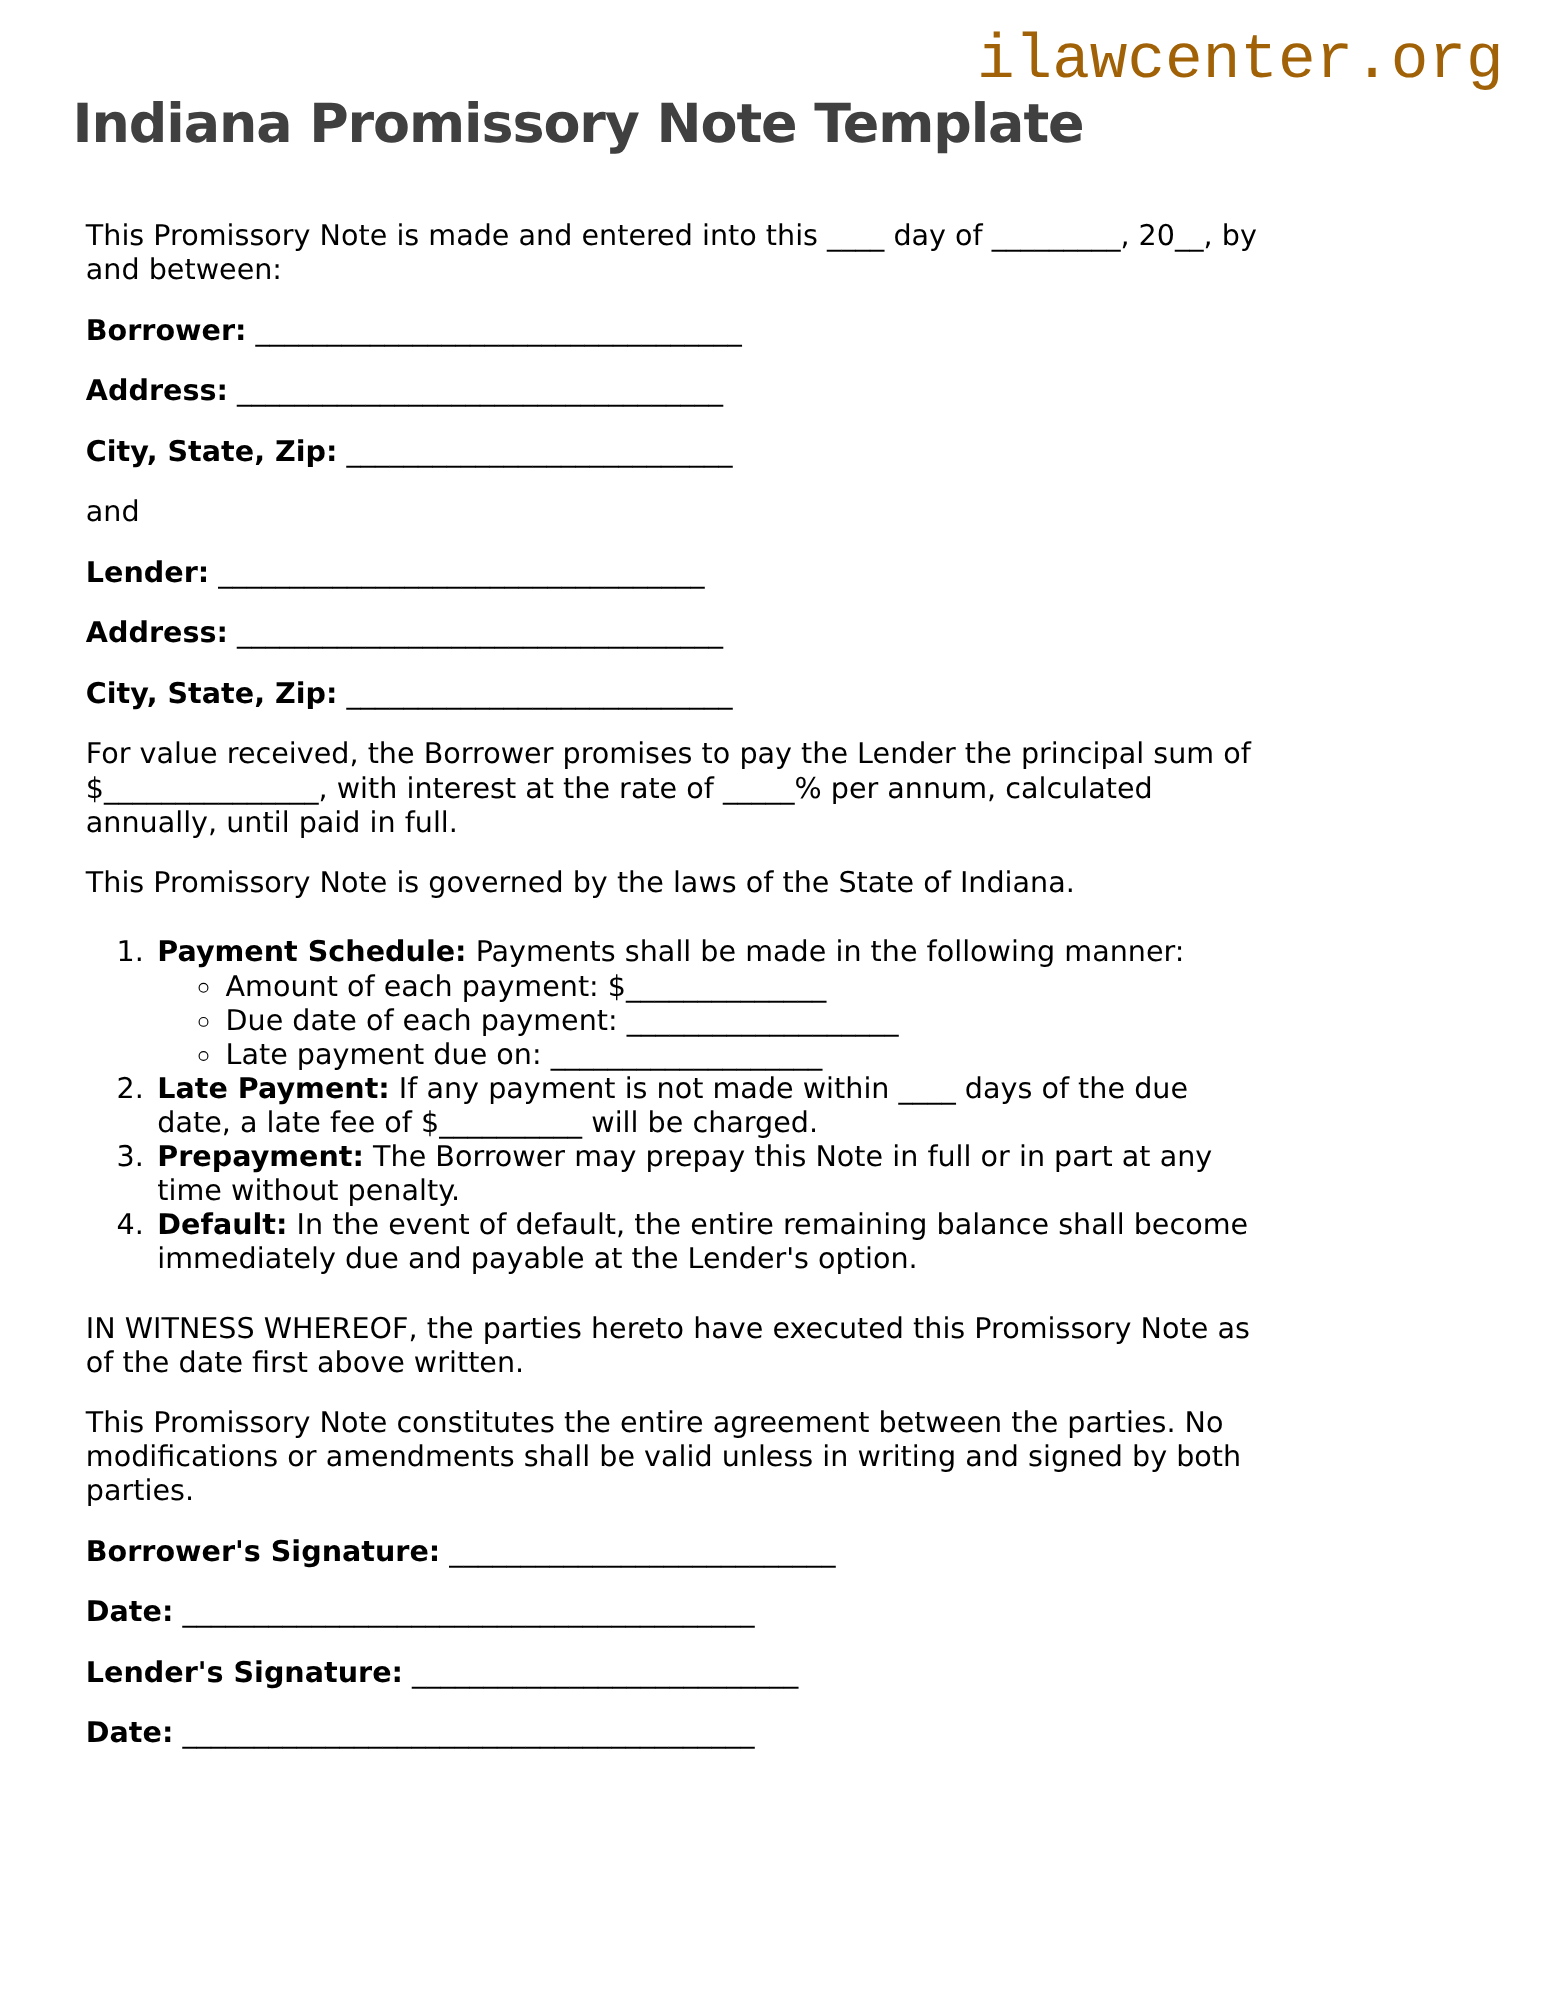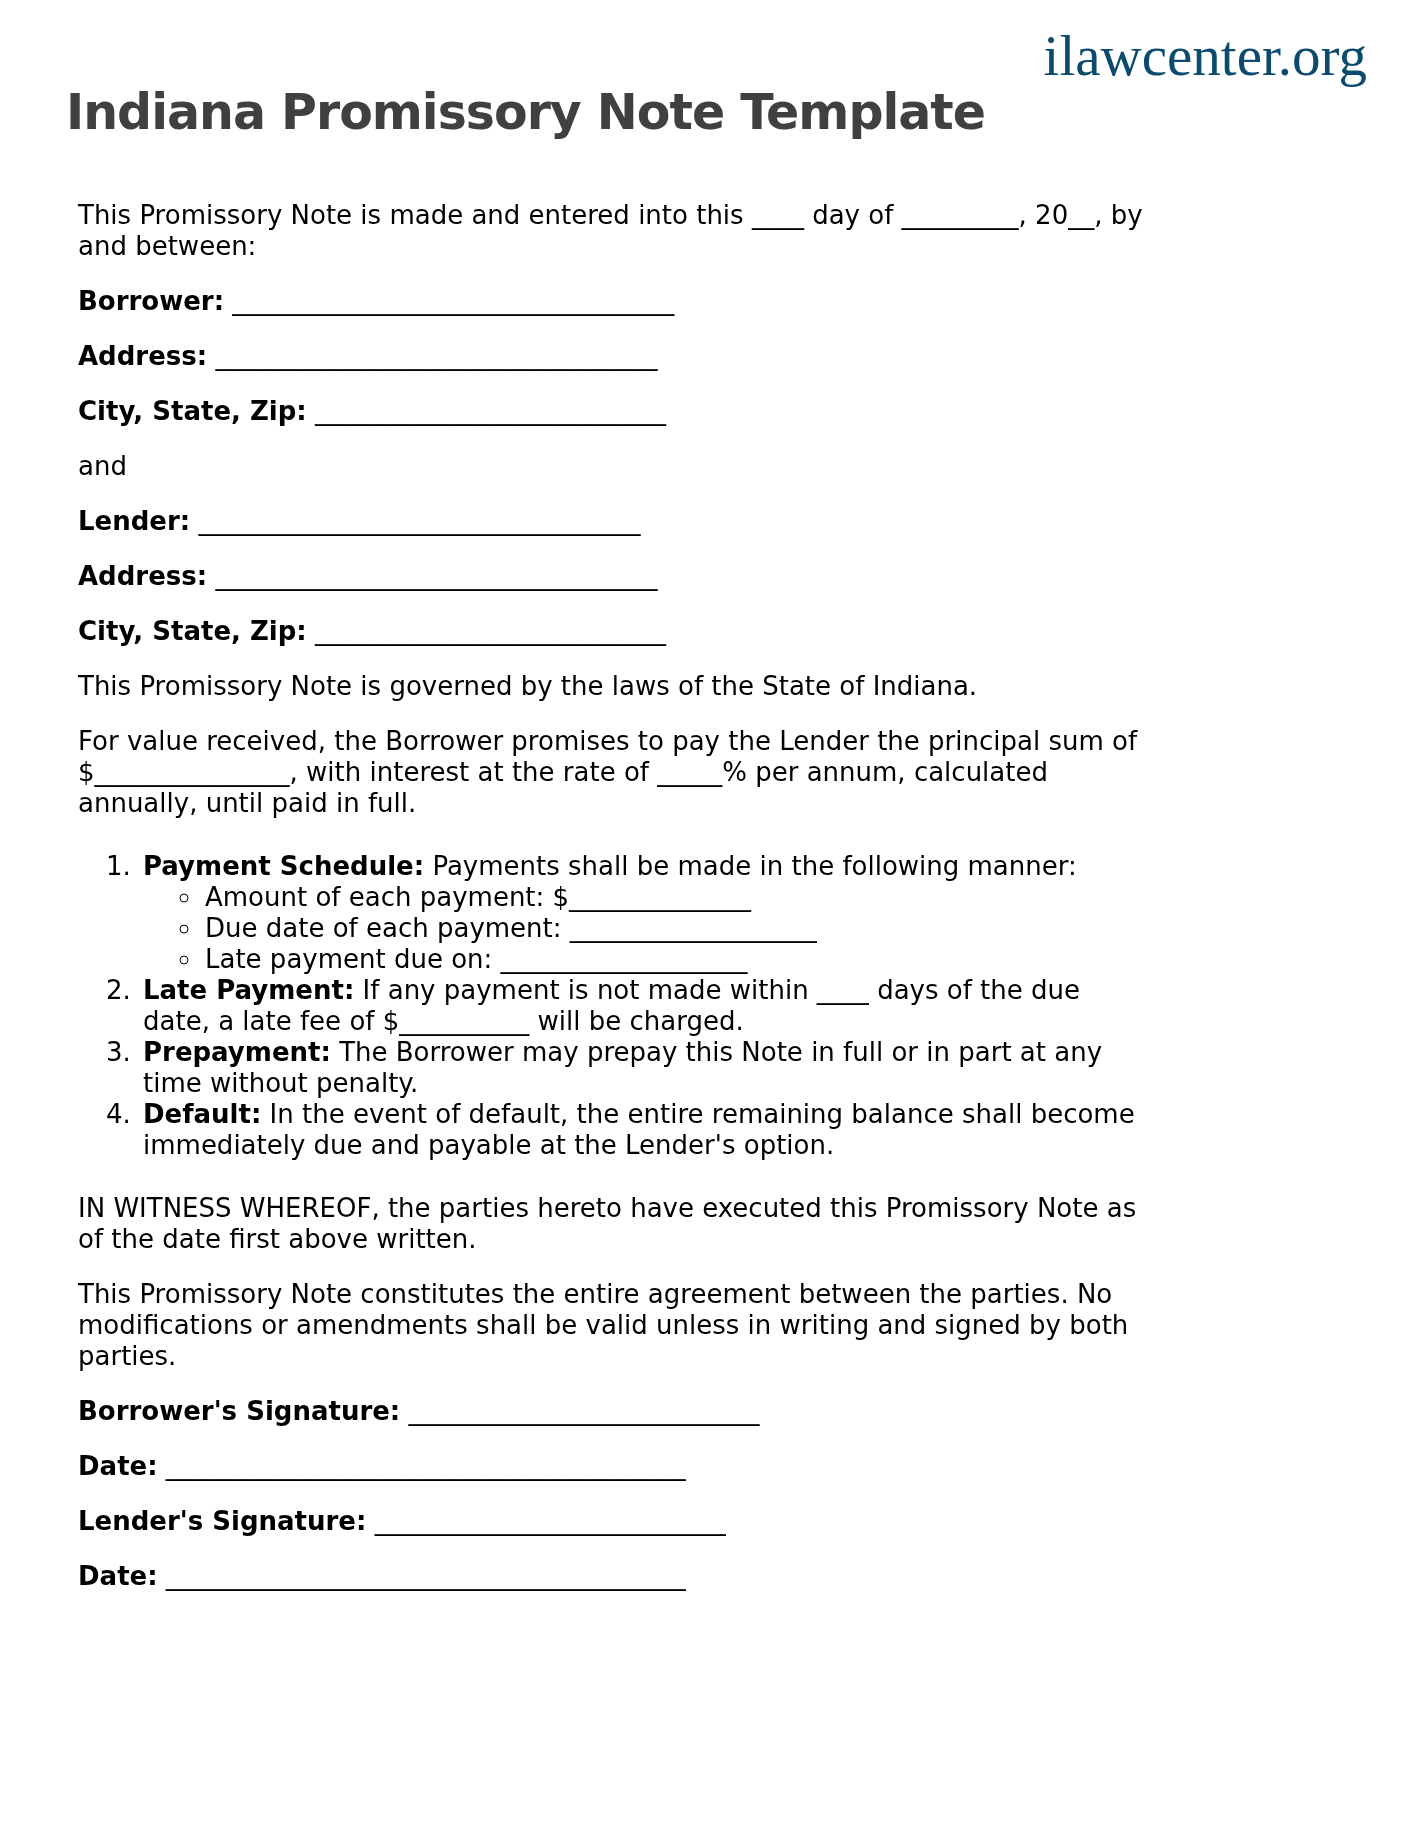--- a/index.html
+++ b/index.html
@@ -16,24 +16,24 @@
     font-size: 26px;
     line-height: 31px;
   }
   .page {
     padding-top: 26px;
     box-sizing: border-box;
   }
   .brand {
     text-align: right;
     padding-right: 44px;
-    font-family: Liberation Serif, serif;
+    font-family: Liberation Mono, monospace;
     font-size: 57px;
     line-height: 60px;
-    color: #0c4a6e;
+    color: #a16207;
     letter-spacing: 0;
     white-space: nowrap;
   }
   h1.doc-title {
     margin: 0 0 60px 66px;
     font-family: "DejaVu Sans", sans-serif;
     font-weight: bold;
     font-size: 49px;
     line-height: 54px;
     letter-spacing: -1px;
@@ -90,23 +90,23 @@
     <p class="field"><span class="b">City, State, Zip:</span> <span class="blank">___________________________</span></p>
 
     <p>and</p>
 
     <p class="field"><span class="b">Lender:</span> <span class="blank">__________________________________</span></p>
 
     <p class="field"><span class="b">Address:</span> <span class="blank">__________________________________</span></p>
 
     <p class="field"><span class="b">City, State, Zip:</span> <span class="blank">___________________________</span></p>
 
+    <p>For value received, the Borrower promises to pay the Lender the principal sum of $_______________, with interest at the rate of _____% per annum, calculated annually, until paid in full.</p>
+
     <p>This Promissory Note is governed by the laws of the State of Indiana.</p>
-
-    <p>For value received, the Borrower promises to pay the Lender the principal sum of $_______________, with interest at the rate of _____% per annum, calculated annually, until paid in full.</p>
 
 
     <ol class="terms">
       <li>
         <span class="b">Payment Schedule:</span> <span>Payments shall be made in the following manner:</span>
         <ul class="subterms">
           <li>Amount of each payment: $______________</li>
           <li>Due date of each payment: ___________________</li>
           <li>Late payment due on: ___________________</li>
         </ul>

